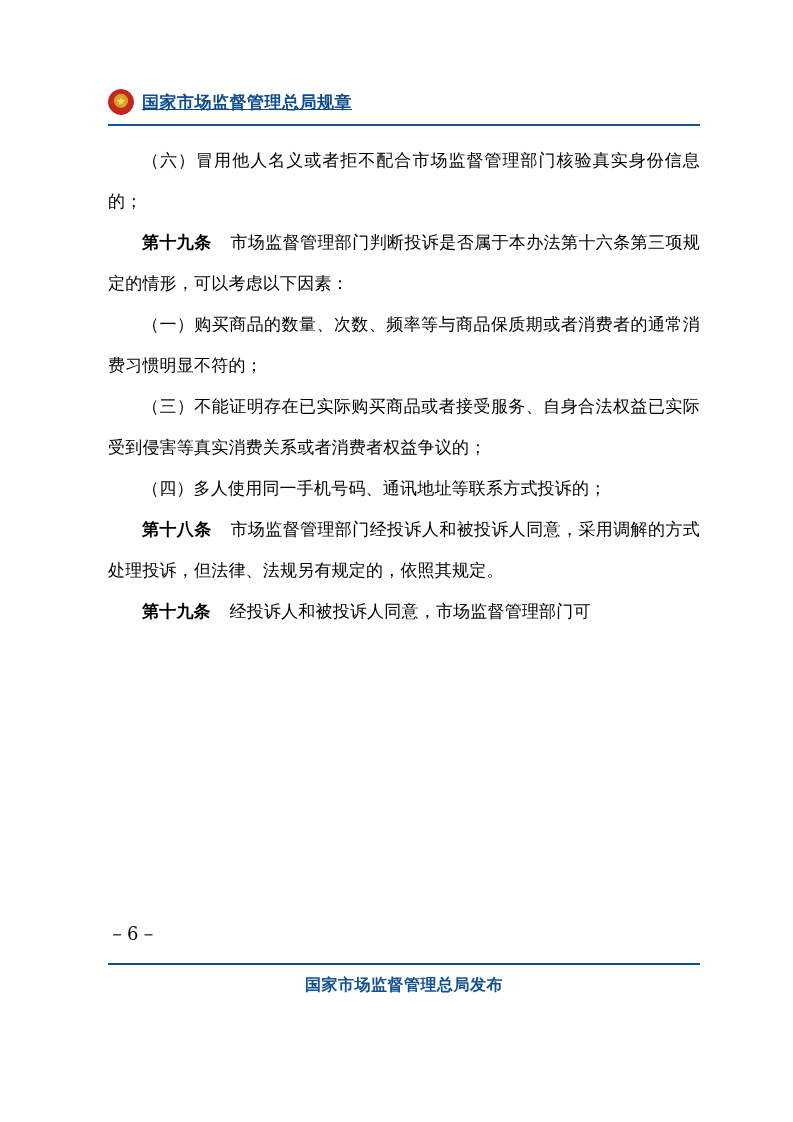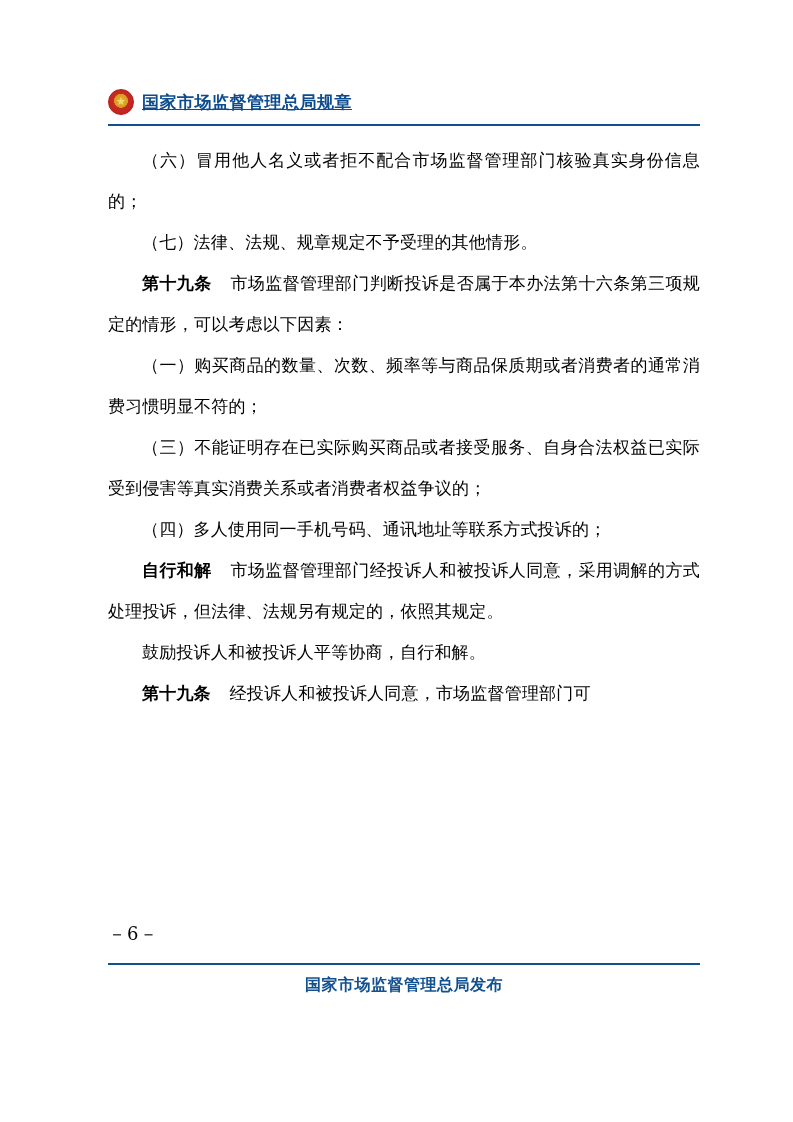--- a/index.html
+++ b/index.html
@@ -132,27 +132,25 @@
 <div class="page">
 
   <div class="header">
     <span class="emblem"></span>
     <span class="header-title">国家市场监督管理总局规章</span>
   </div>
   <div class="rule-top"></div>
 
   <div class="content">
     <p class="para indent">（六）冒用他人名义或者拒不配合市场监督管理部门核验真实身份信息的；</p>
-    <p class="para indent">（七）法律、法规、规章规定不予受理的其他情形。</p>
     <p class="para indent art-label" style="font-weight: normal;"><span class="art-label">第十九条</span><span class="gap"></span><span style="font-weight: normal;">市场监督管理部门判断投诉是否属于本办法第十六条第三项规定的情形，可以考虑以下因素：</span></p>
     <p class="para indent">（一）购买商品的数量、次数、频率等与商品保质期或者消费者的通常消费习惯明显不符的；</p>
     <p class="para indent">（三）不能证明存在已实际购买商品或者接受服务、自身合法权益已实际受到侵害等真实消费关系或者消费者权益争议的；</p>
     <p class="para indent">（四）多人使用同一手机号码、通讯地址等联系方式投诉的；</p>
-    <p class="para indent art-label" style="font-weight: normal;"><span class="art-label">自行和解</span><span class="gap"></span><span style="font-weight: normal;">市场监督管理部门经投诉人和被投诉人同意，采用调解的方式处理投诉，但法律、法规另有规定的，依照其规定。</span></p>
-    <p class="para indent">鼓励投诉人和被投诉人平等协商，自行和解。</p>
+    <p class="para indent art-label" style="font-weight: normal;"><span class="art-label">第十八条</span><span class="gap"></span><span style="font-weight: normal;">市场监督管理部门经投诉人和被投诉人同意，采用调解的方式处理投诉，但法律、法规另有规定的，依照其规定。</span></p>
     <p class="para indent art-label" style="font-weight: normal;"><span class="art-label">第十九条</span><span class="gap"></span><span style="font-weight: normal;">经投诉人和被投诉人同意，市场监督管理部门可</span></p>
   </div>
 
   <div class="page-number">－6－</div>
   <div class="rule-bottom"></div>
   <div class="footer-issuer">国家市场监督管理总局发布</div>
 
 </div>
 
 </body></html>

